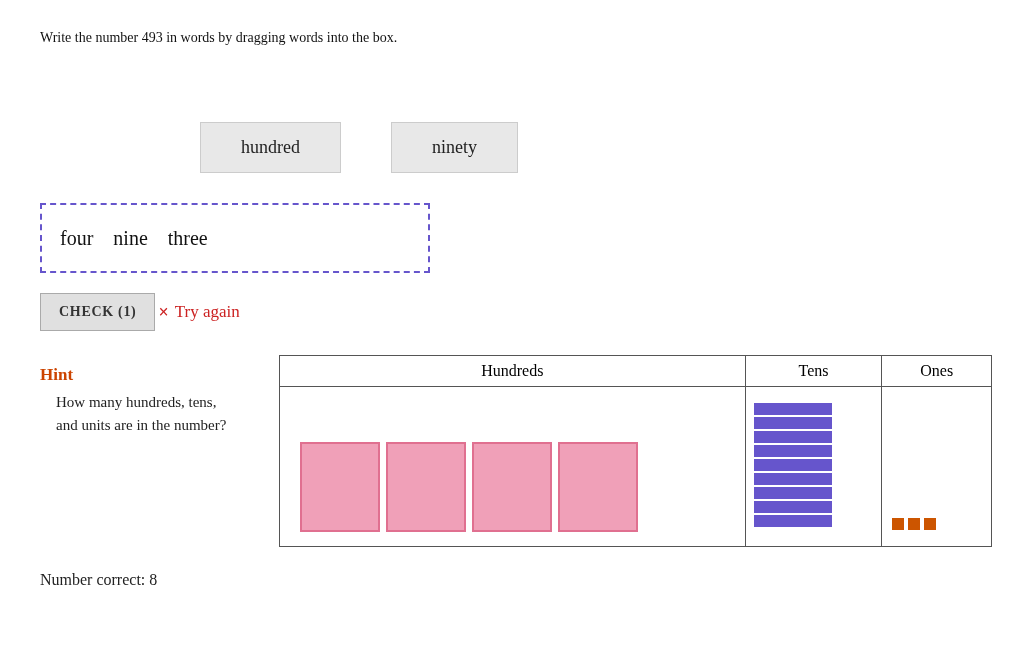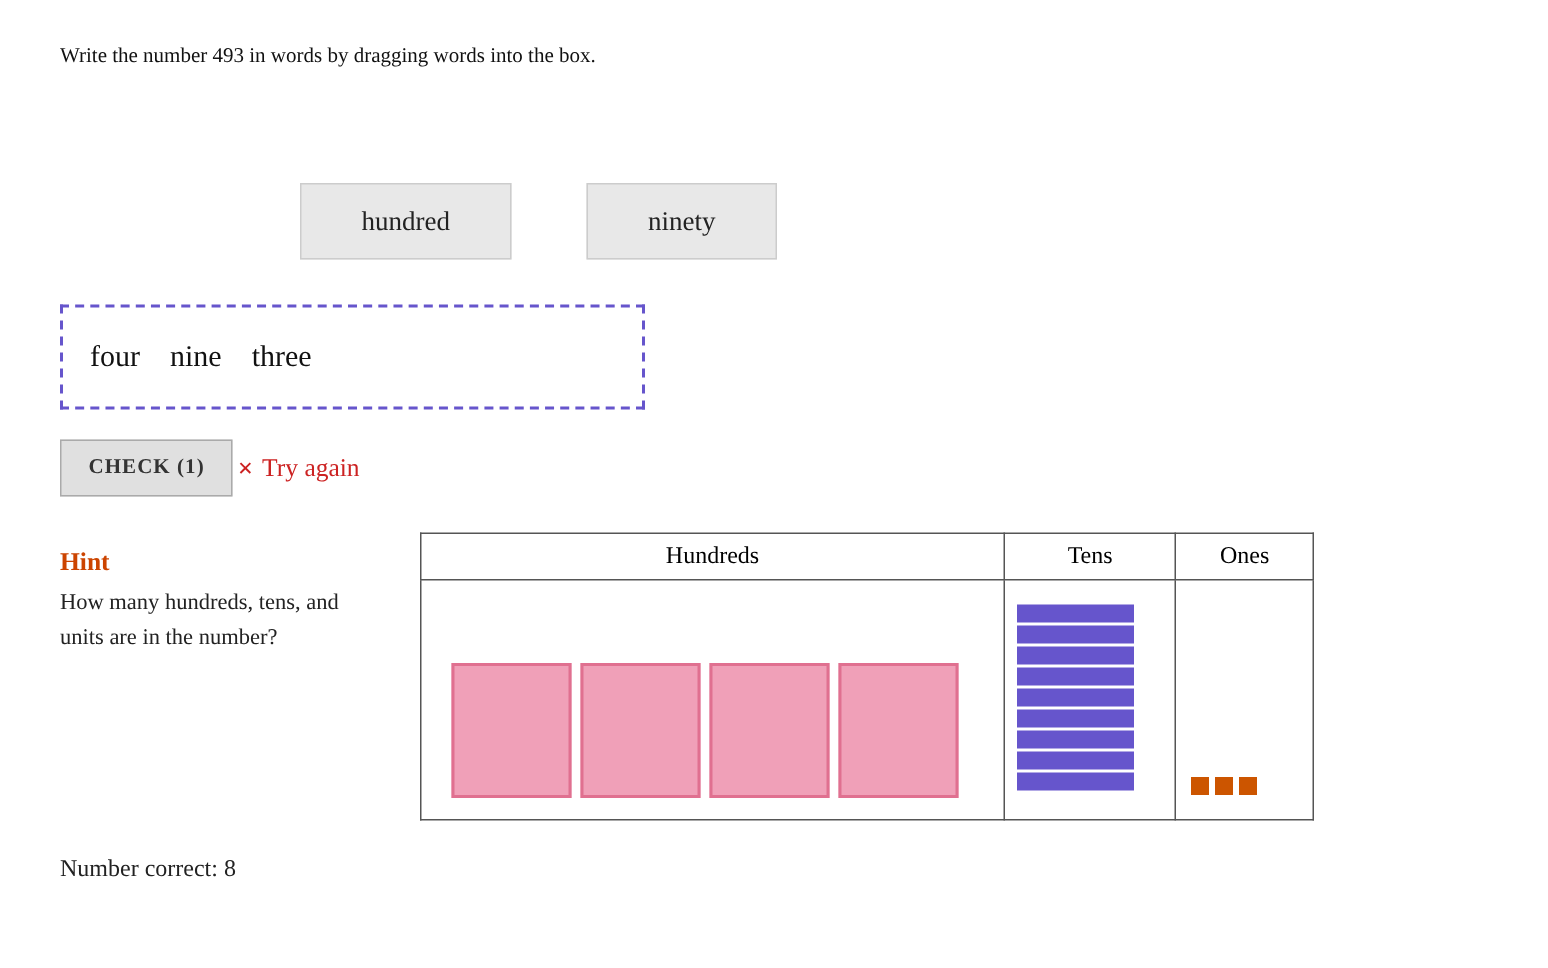--- a/index.html
+++ b/index.html
@@ -102,25 +102,26 @@
       color: #cc4400;
       font-weight: bold;
       font-size: 17px;
       margin-bottom: 6px;
     }
 
     .hint-text {
       font-size: 15px;
       color: #222;
       line-height: 1.5;
+      margin-left: 16px;
     }
 
     .place-value-table {
       border-collapse: collapse;
-      width: 596px;
+      width: 713px;
     }
 
     .place-value-table th {
       border: 1.5px solid #555;
       padding: 6px 14px;
       font-size: 16px;
       font-weight: normal;
       text-align: center;
       background: #fff;
     }

